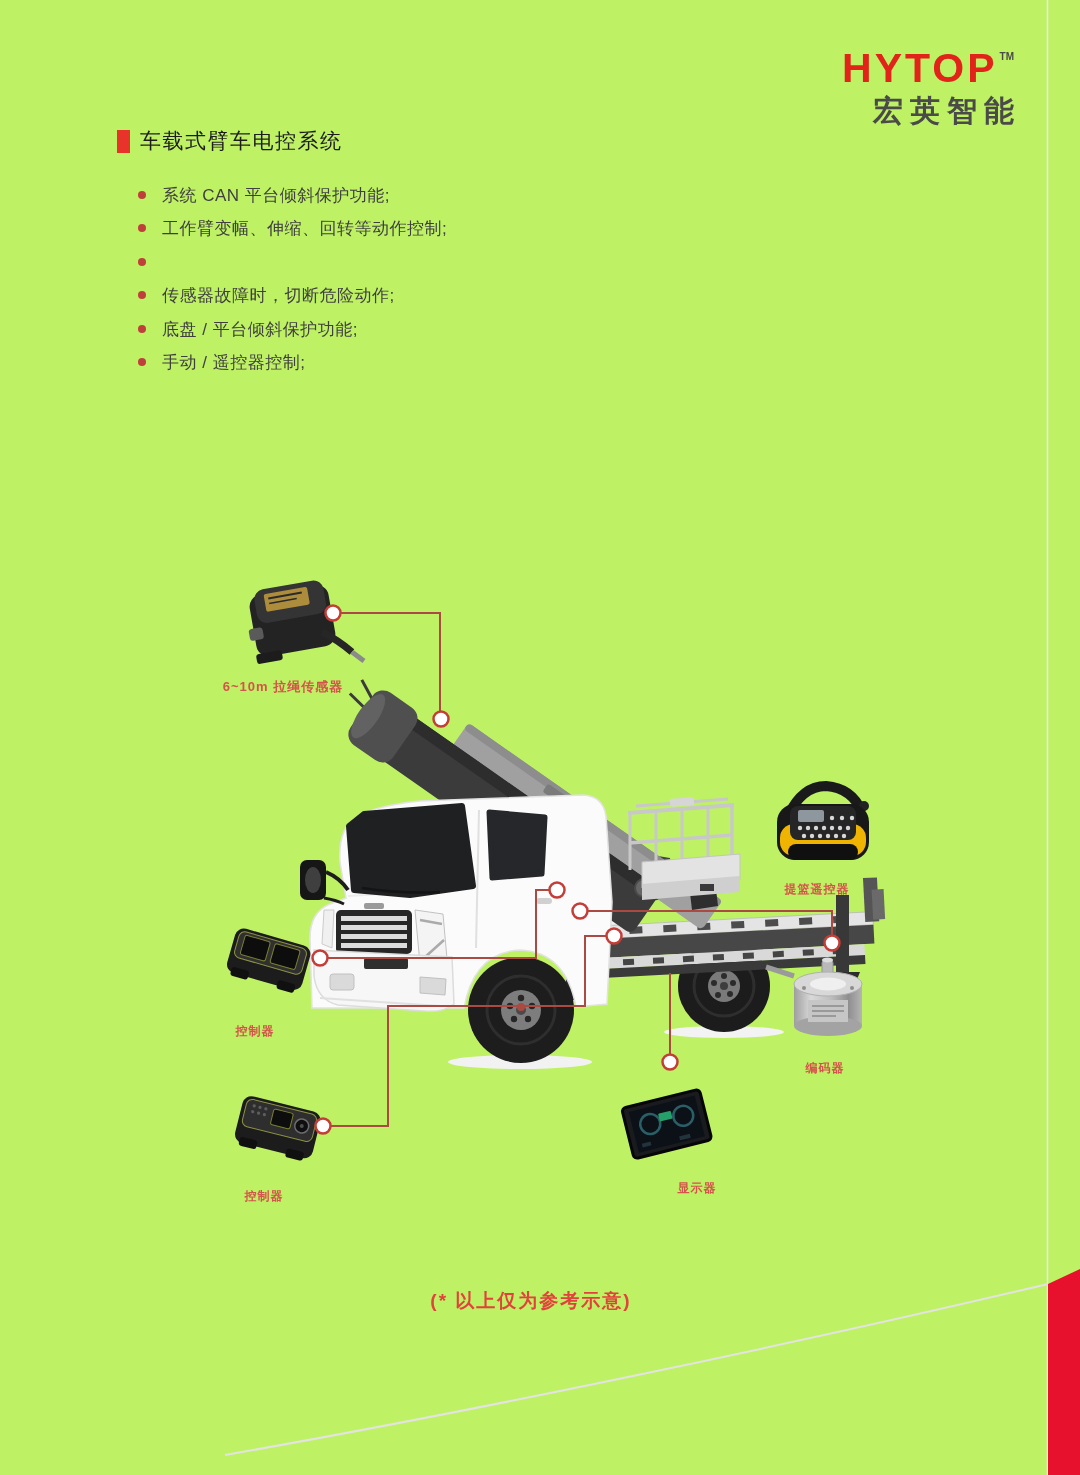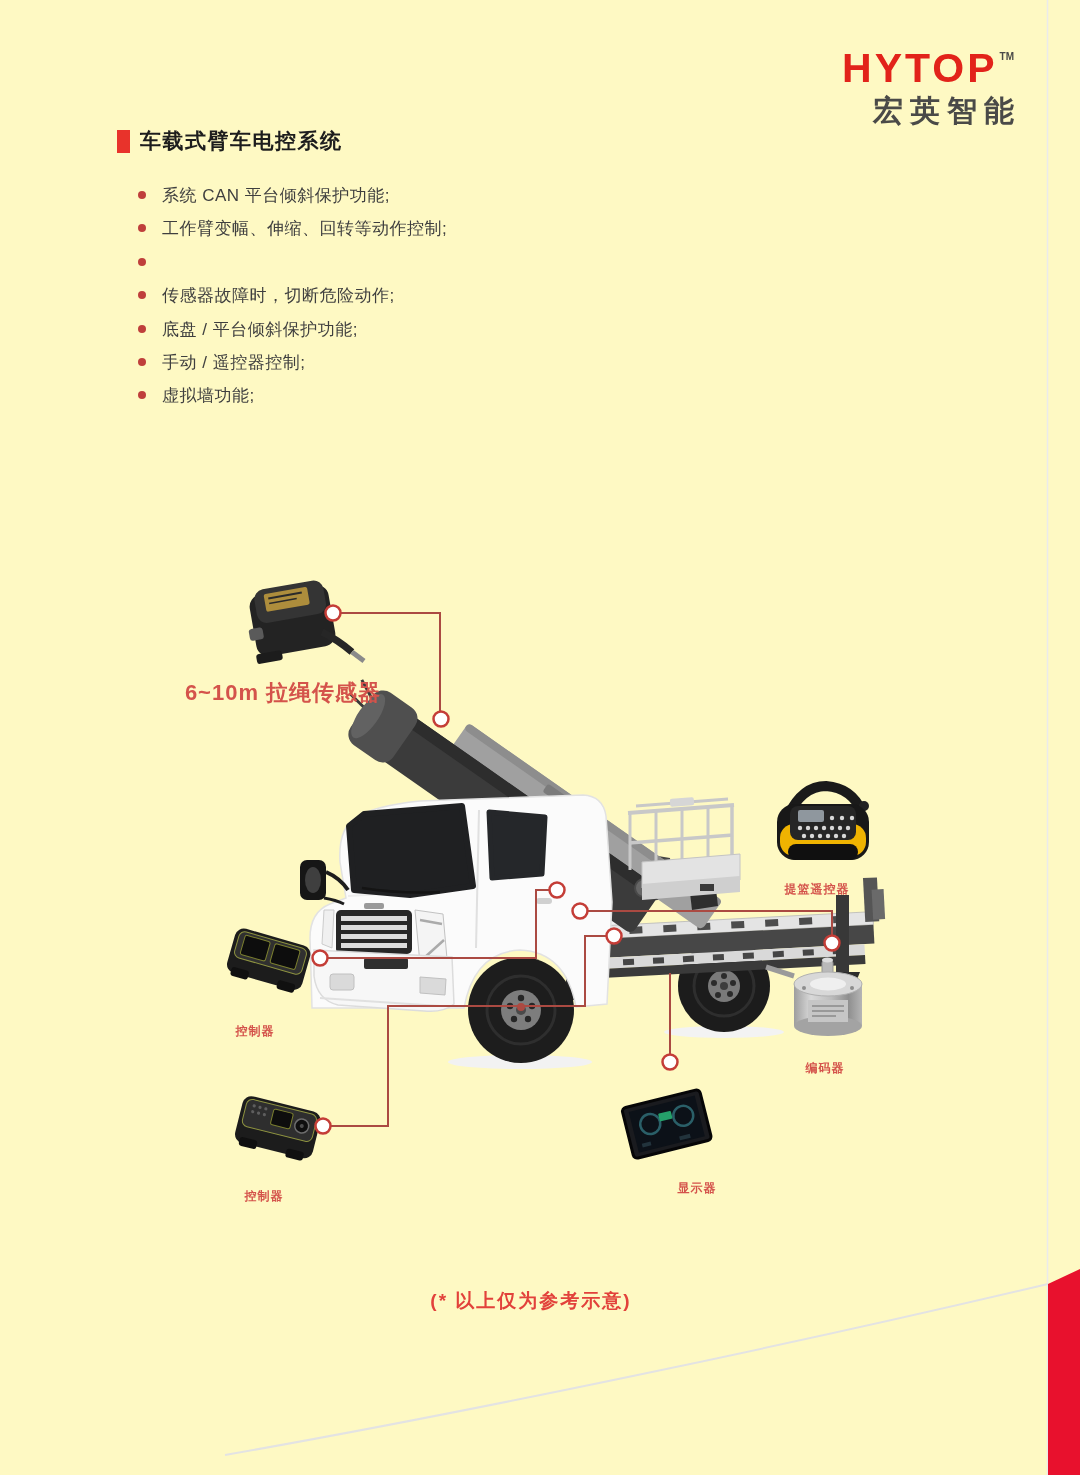--- a/index.html
+++ b/index.html
@@ -1,36 +1,36 @@
 <!DOCTYPE html>
 <html><head>
 <meta charset="utf-8">
 <style>
   html,body{margin:0;padding:0;background:#ffffff;}
-  .page{position:relative;width:1080px;height:1475px;background:#fef9c3;overflow:hidden;
+  .page{position:relative;width:1080px;height:1475px;background:#bef264;overflow:hidden;
         font-family:"Liberation Sans","DejaVu Sans",sans-serif;}
   
   .logo{position:absolute;top:48px;right:66px;text-align:right;line-height:1;}
   .logo-top{white-space:nowrap;}
   .logo-hytop{font-size:41px;font-weight:900;color:#e2231a;letter-spacing:3px;}
   .logo-tm{font-size:10px;font-weight:700;color:#4a4a48;vertical-align:22px;margin-left:2px;}
   .logo-sub{margin-top:7px;font-size:30px;font-weight:900;color:#4a4a48;letter-spacing:7px;margin-right:-7px;}
   
   .title-row{position:absolute;left:117px;top:127px;display:flex;align-items:center;}
   .title-square{width:13px;height:23px;background:#e8332b;margin-right:10px;flex:none;}
-  .title-text{margin:0;font-size:21px;font-weight:700;color:#1d1d1d;letter-spacing:1.5px;}
+  .title-text{margin:0;font-size:21px;font-weight:400;color:#1d1d1d;letter-spacing:1.5px;}
   
   .features{position:absolute;left:138px;top:184px;margin:0;padding:0;list-style:none;}
   .features li{display:flex;align-items:flex-start;height:33.4px;}
   .dot{width:8px;height:8px;border-radius:50%;background:#bf3f3b;margin:7px 16px 0 0;flex:none;}
   .ftext{font-size:17px;color:#3f3f3f;letter-spacing:0.5px;}
   
   .callout{position:absolute;transform:translateX(-50%);color:#d4534b;font-weight:700;
            font-size:12px;letter-spacing:1px;white-space:nowrap;z-index:3;}
-  .callout.big{font-size:22px;}
+  .callout.big{font-size:13px;}
   .footnote{position:absolute;left:531px;top:1288px;transform:translateX(-50%);
             color:#e2423b;font-weight:700;font-size:19px;letter-spacing:2px;white-space:nowrap;z-index:3;}
   .diagram{position:absolute;left:0;top:0;z-index:1;}
 </style>
 </head>
 <body>
 
 <div class="page">
 
   <header class="logo">
@@ -61,24 +61,20 @@
         <span class="dot"></span>
         <span class="ftext">传感器故障时，切断危险动作;</span>
       </li>
     <li>
         <span class="dot"></span>
         <span class="ftext">底盘 / 平台倾斜保护功能;</span>
       </li>
     <li>
         <span class="dot"></span>
         <span class="ftext">手动 / 遥控器控制;</span>
-      </li>
-    <li>
-        <span class="dot"></span>
-        <span class="ftext">虚拟墙功能;</span>
       </li>
   </ul>
 
   <svg class="diagram" width="1080" height="1475" viewBox="0 0 1080 1475">
     <defs>
       <linearGradient id="silver" x1="0" y1="0" x2="1" y2="0">
         <stop offset="0" stop-color="#9e9e9e"></stop>
           <stop offset="0.25" stop-color="#d9d9d9"></stop>
         <stop offset="0.55" stop-color="#bdbdbd"></stop>
           <stop offset="0.8" stop-color="#8f8f8f"></stop>

